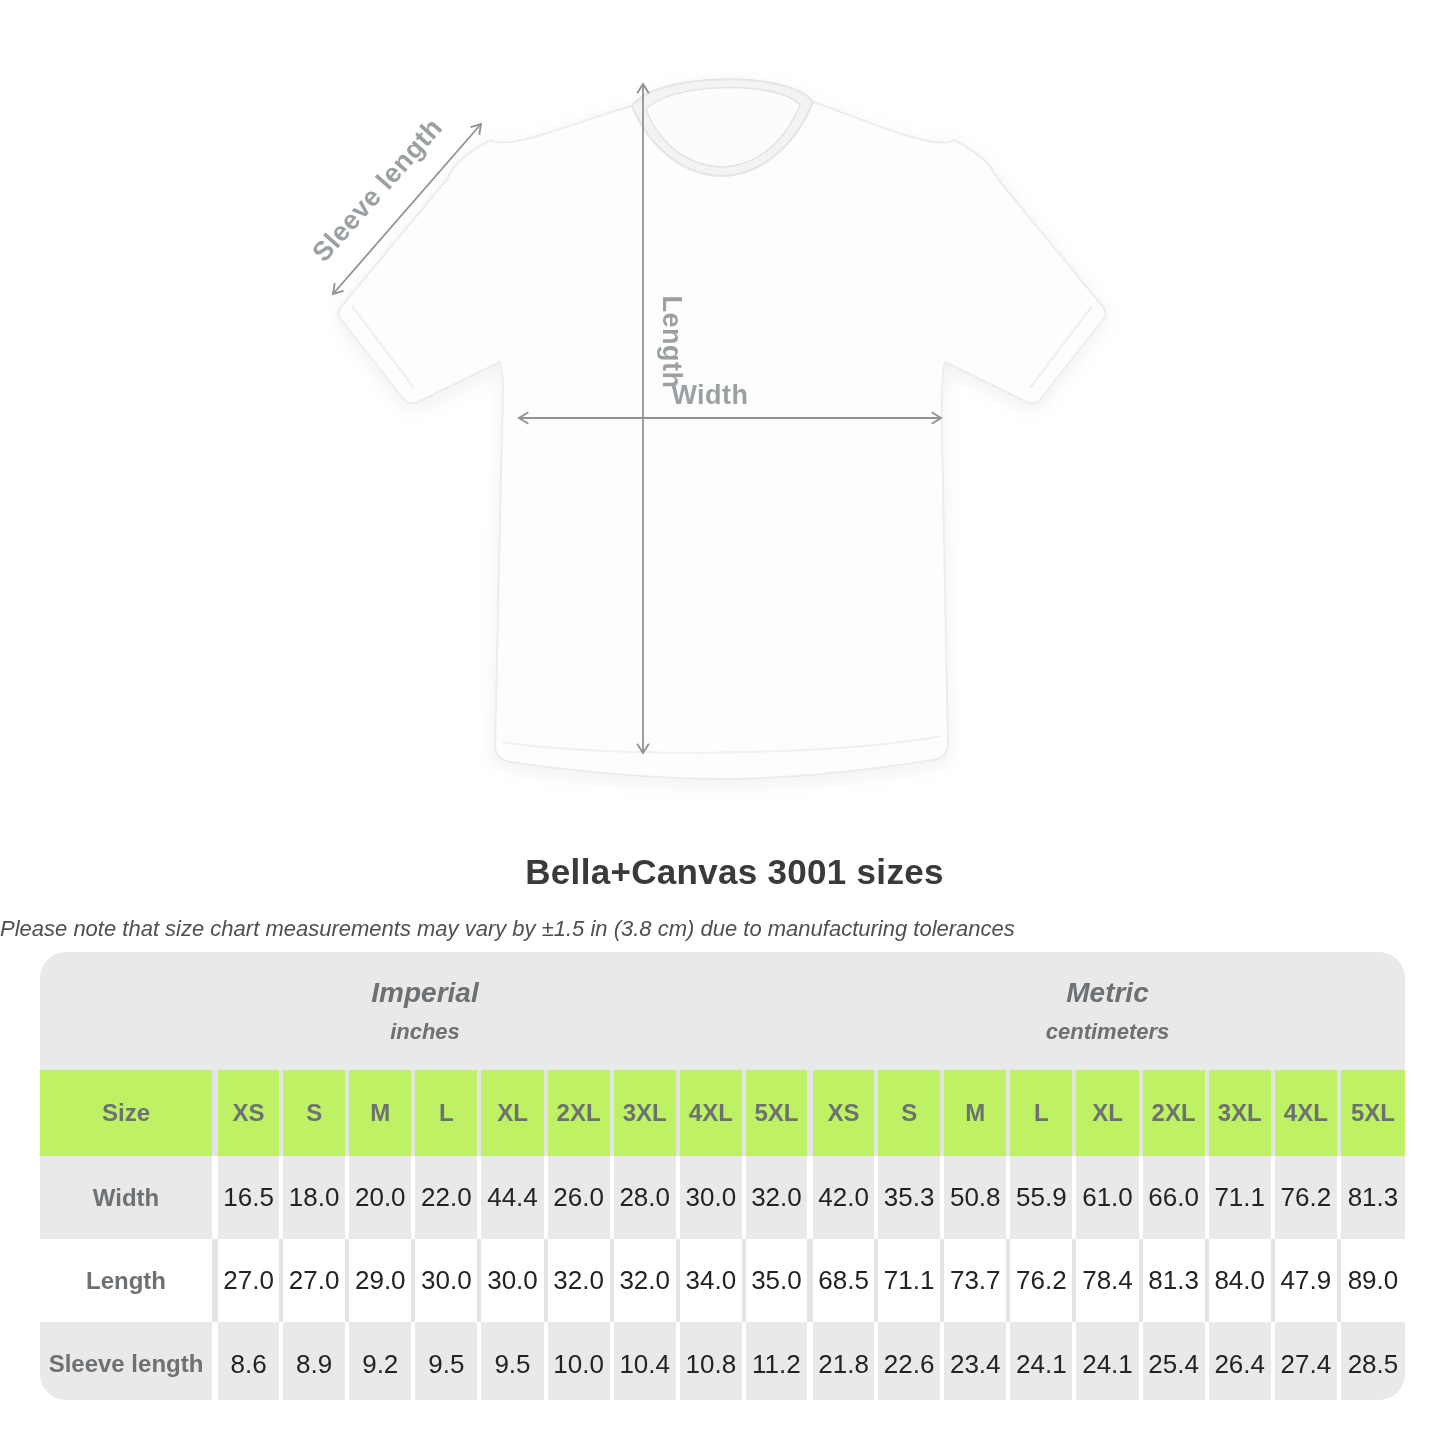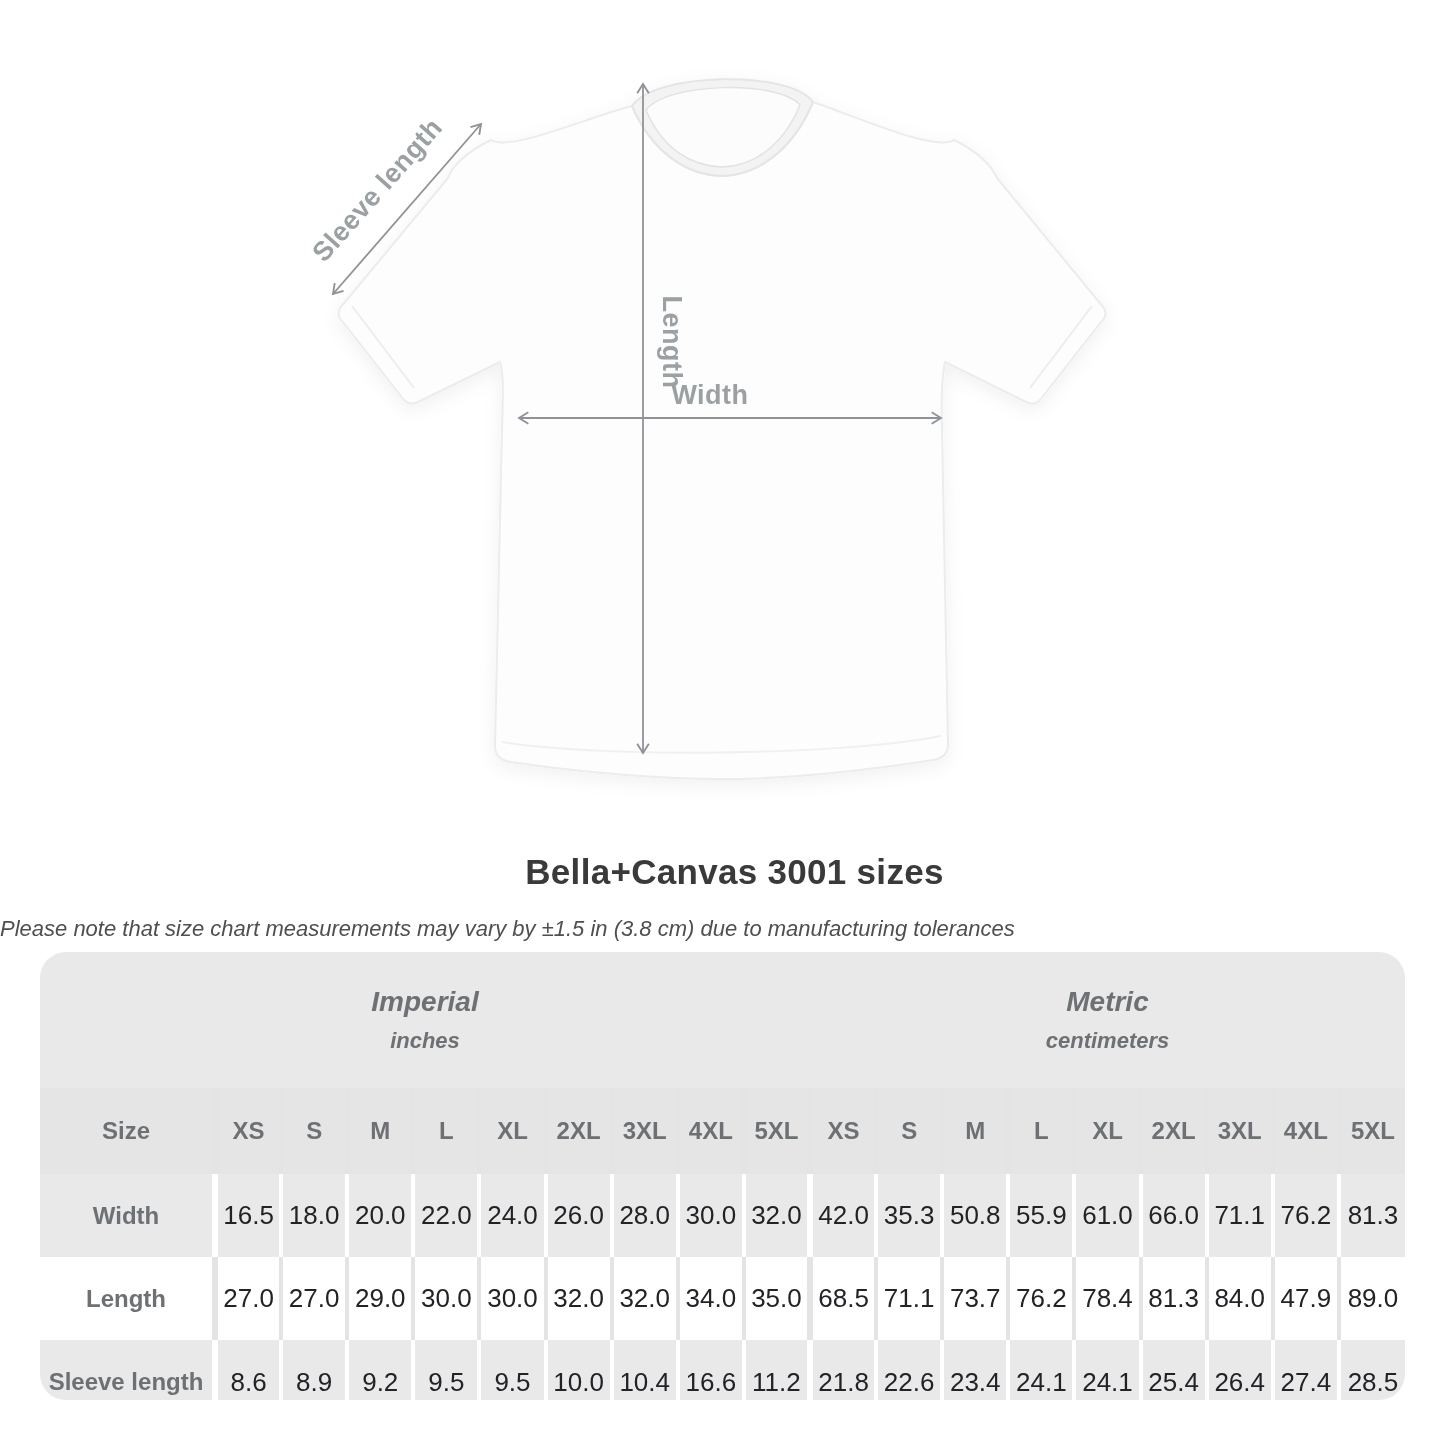--- a/index.html
+++ b/index.html
@@ -21,26 +21,26 @@
     font-size:22px;font-style:italic;color:#4f4f4f;
   }
   
   .table-wrap{
     position:absolute;left:40px;top:952px;width:1365px;height:448px;
     border-radius:26px;overflow:hidden;background:#ffffff;
   }
   table.sizes{width:100%;height:100%;border-collapse:collapse;table-layout:fixed;}
   col.label-col{width:175px;}
   tr.units-row th{
-    background:#e9e9e9;height:112px;vertical-align:middle;padding:12px;
+    background:#e9e9e9;height:112px;vertical-align:middle;padding:3px;
   }
   .unit-name{font-size:28px;font-weight:bold;font-style:italic;color:#6d7174;display:block;}
   .unit-sub{font-size:22px;font-style:italic;color:#6d7174;display:block;margin-top:10px;}
   tr.sizes-row th{
-    background:#e5e5e5;height:86px;font-size:24px;font-weight:bold;color:#6d7174;
+    background:#bef264;height:86px;font-size:24px;font-weight:bold;color:#6d7174;
     text-align:center;vertical-align:middle;padding:0;
   }
   tbody tr{height:83px;}
   tbody tr:last-child{height:84px;}
   tbody th.row-label{
     font-size:24px;font-weight:bold;color:#6d7174;text-align:center;vertical-align:middle;padding:0;
   }
   tbody td{
     font-size:26px;color:#222326;text-align:center;vertical-align:middle;padding:0;
   }
@@ -172,21 +172,21 @@
         </tr>
     </thead>
     <tbody id="table-body">
 
     <tr class="band">
           <th class="row-label">Width</th>
           <td class="sect">16.5</td>
           <td>18.0</td>
           <td>20.0</td>
           <td>22.0</td>
-          <td>24.0</td>
+          <td>44.4</td>
           <td>26.0</td>
           <td>28.0</td>
           <td>30.0</td>
           <td>32.0</td>
           <td class="sect">42.0</td>
           <td>35.3</td>
           <td>50.8</td>
           <td>55.9</td>
           <td>61.0</td>
           <td>66.0</td>
@@ -217,21 +217,21 @@
         </tr>
         <tr class="band">
           <th class="row-label">Sleeve length</th>
           <td class="sect">8.6</td>
           <td>8.9</td>
           <td>9.2</td>
           <td>9.5</td>
           <td>9.5</td>
           <td>10.0</td>
           <td>10.4</td>
-          <td>16.6</td>
+          <td>10.8</td>
           <td>11.2</td>
           <td class="sect">21.8</td>
           <td>22.6</td>
           <td>23.4</td>
           <td>24.1</td>
           <td>24.1</td>
           <td>25.4</td>
           <td>26.4</td>
           <td>27.4</td>
           <td>28.5</td>

